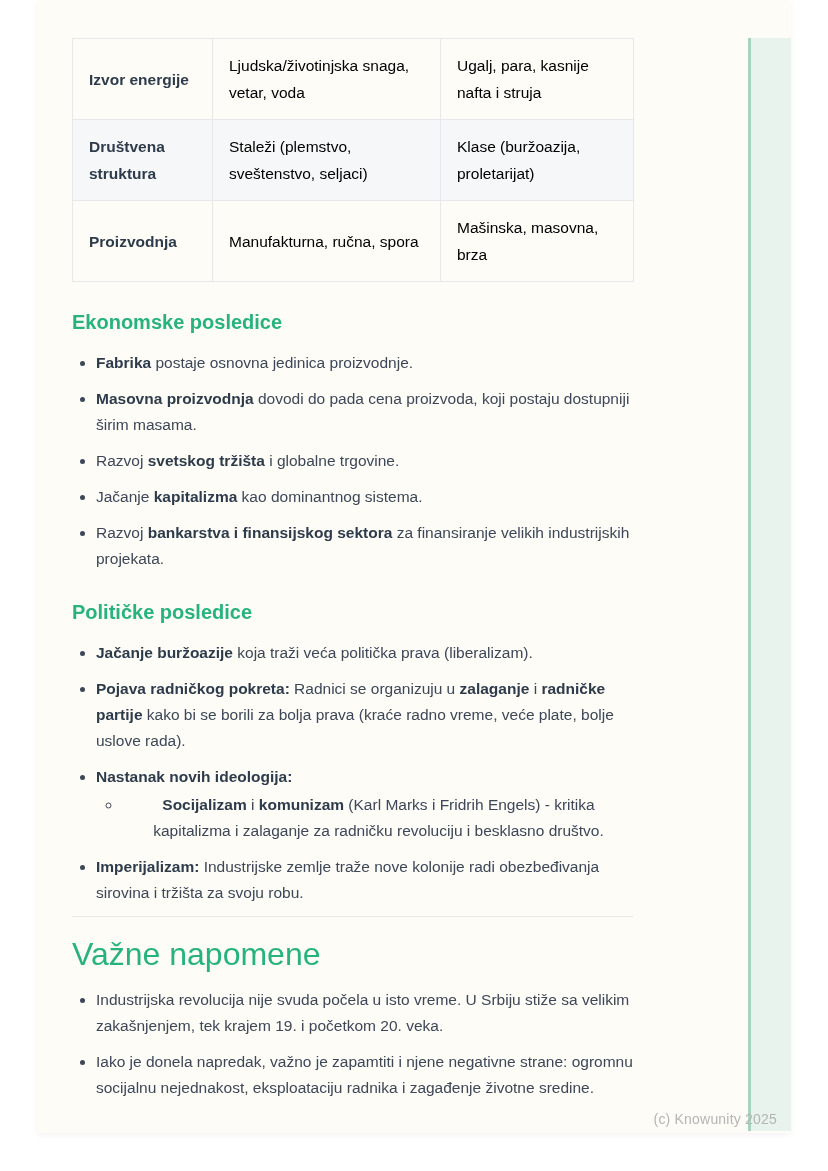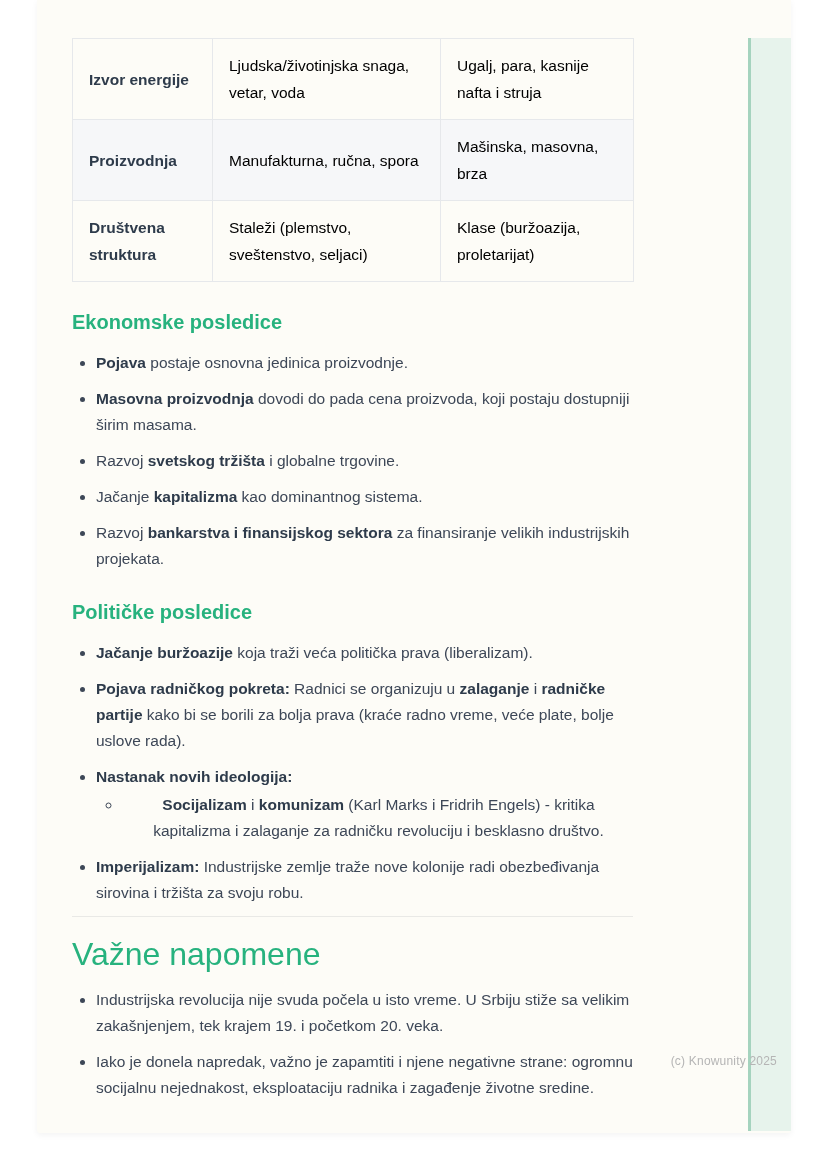--- a/index.html
+++ b/index.html
@@ -68,22 +68,22 @@
     margin:0;padding:0 0 0 26px;list-style:circle;text-align:center;
   }
   ul.sub li{margin:2px 0 2px 0;}
   li b, .content b{font-weight:700;color:#2e3b4b;}
   hr.divider{
     border:none;border-top:1px solid #e9e9e6;
     width:561px;margin:10px 0 0 0;
   }
   .watermark{
     position:absolute;
-    right:14px;top:1054px;
-    font-size:12px;
+    right:14px;top:1111px;
+    font-size:14px;
     color:#b5b5b5;
     z-index:5;
     letter-spacing:0.2px;
   }
 </style>
 </head>
 <body>
 
 <div class="page">
   <div class="stripe"></div>
@@ -96,35 +96,35 @@
           <col style="width:228px">
           <col style="width:193px">
       </colgroup>
       <tbody>
           <tr>
             <td class="label">Izvor energije</td>
             <td>Ljudska/životinjska snaga, vetar, voda</td>
             <td>Ugalj, para, kasnije nafta i struja</td>
           </tr>
           <tr>
+            <td class="label">Društvena struktura</td>
+            <td>Staleži (plemstvo, sveštenstvo, seljaci)</td>
+            <td>Klase (buržoazija, proletarijat)</td>
+          </tr>
+          <tr>
             <td class="label">Proizvodnja</td>
             <td>Manufakturna, ručna, spora</td>
             <td>Mašinska, masovna, brza</td>
-          </tr>
-          <tr>
-            <td class="label">Društvena struktura</td>
-            <td>Staleži (plemstvo, sveštenstvo, seljaci)</td>
-            <td>Klase (buržoazija, proletarijat)</td>
           </tr>
         </tbody>
     </table>
 
     <h3 class="sec">Ekonomske posledice</h3>
     <ul class="main">
-        <li><b>Pojava</b><span> postaje osnovna jedinica proizvodnje.</span></li>
+        <li><b>Fabrika</b><span> postaje osnovna jedinica proizvodnje.</span></li>
         <li><b>Masovna proizvodnja</b><span> dovodi do pada cena proizvoda, koji postaju dostupniji širim masama.</span></li>
         <li><span>Razvoj </span><b>svetskog tržišta</b><span> i globalne trgovine.</span></li>
         <li><span>Jačanje </span><b>kapitalizma</b><span> kao dominantnog sistema.</span></li>
         <li><span>Razvoj </span><b>bankarstva i finansijskog sektora</b><span> za finansiranje velikih industrijskih projekata.</span></li>
       </ul>
 
     <h3 class="sec">Političke posledice</h3>
     <ul class="main">
         <li><b>Jačanje buržoazije</b><span> koja traži veća politička prava (liberalizam).</span></li>
         <li><b>Pojava radničkog pokreta:</b><span> Radnici se organizuju u </span><b>zalaganje</b><span> i </span><b>radničke partije</b><span> kako bi se borili za bolja prava (kraće radno vreme, veće plate, bolje uslove rada).</span></li>

